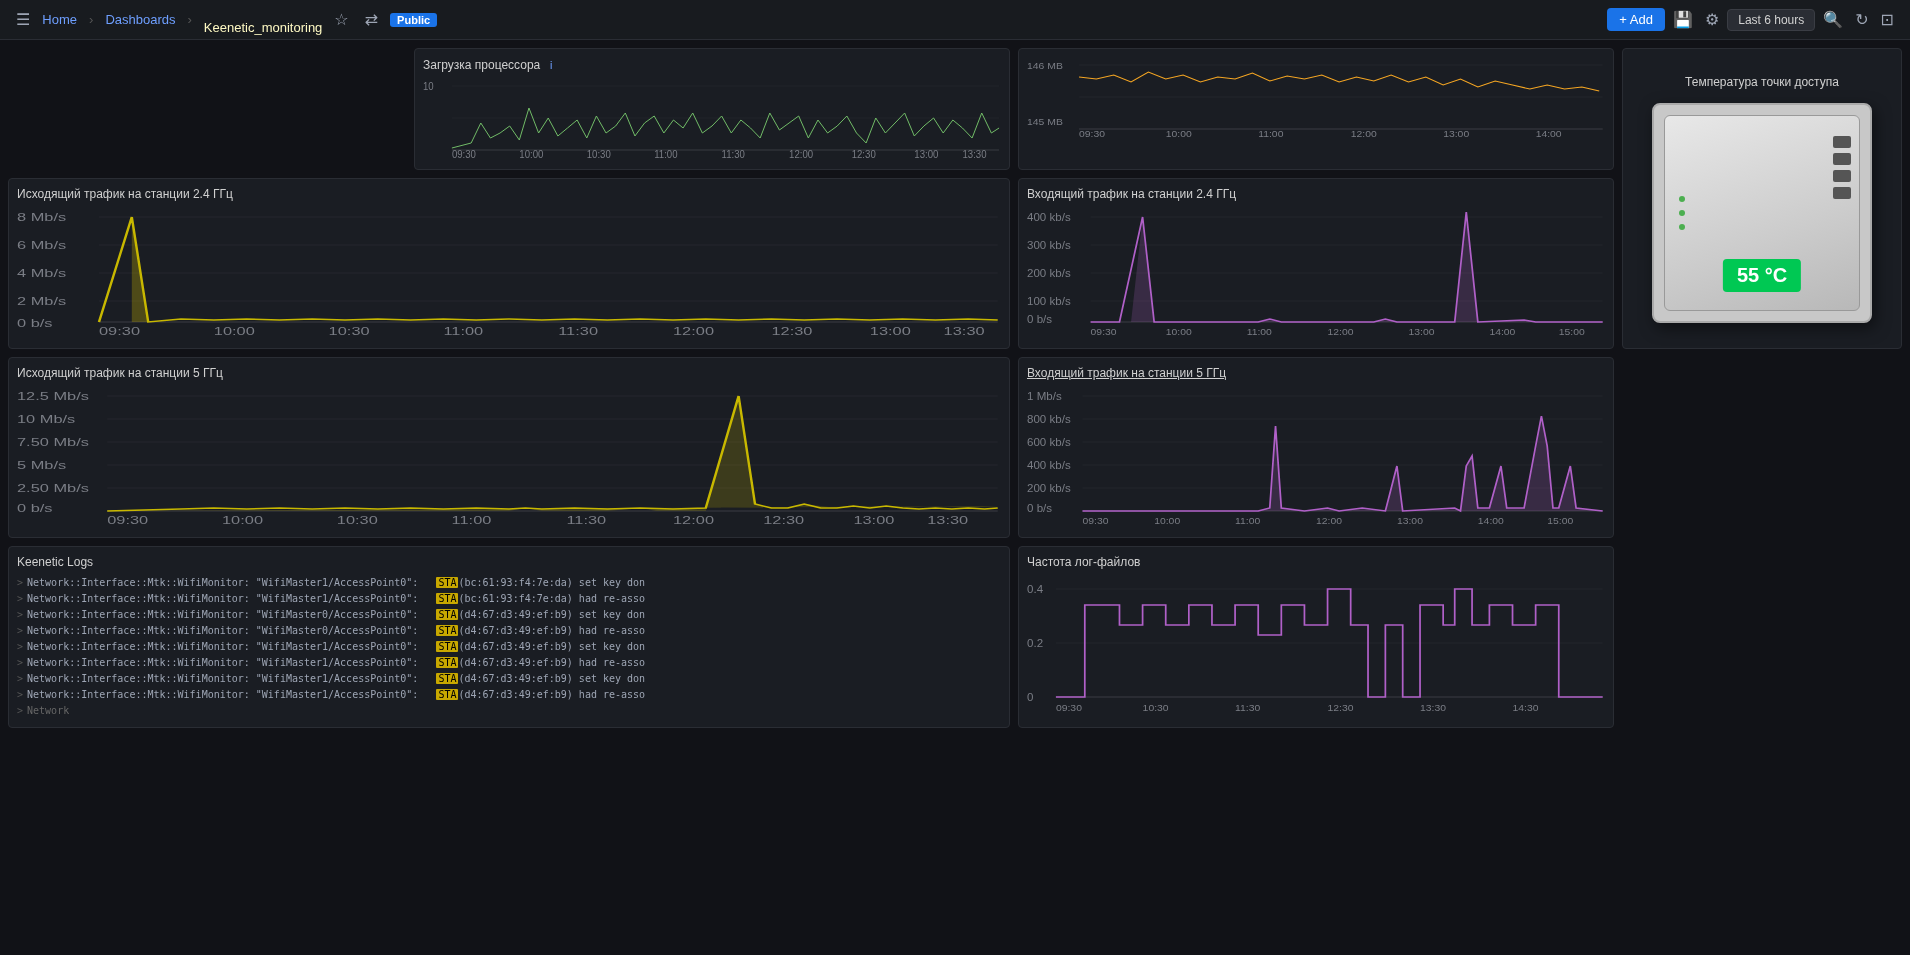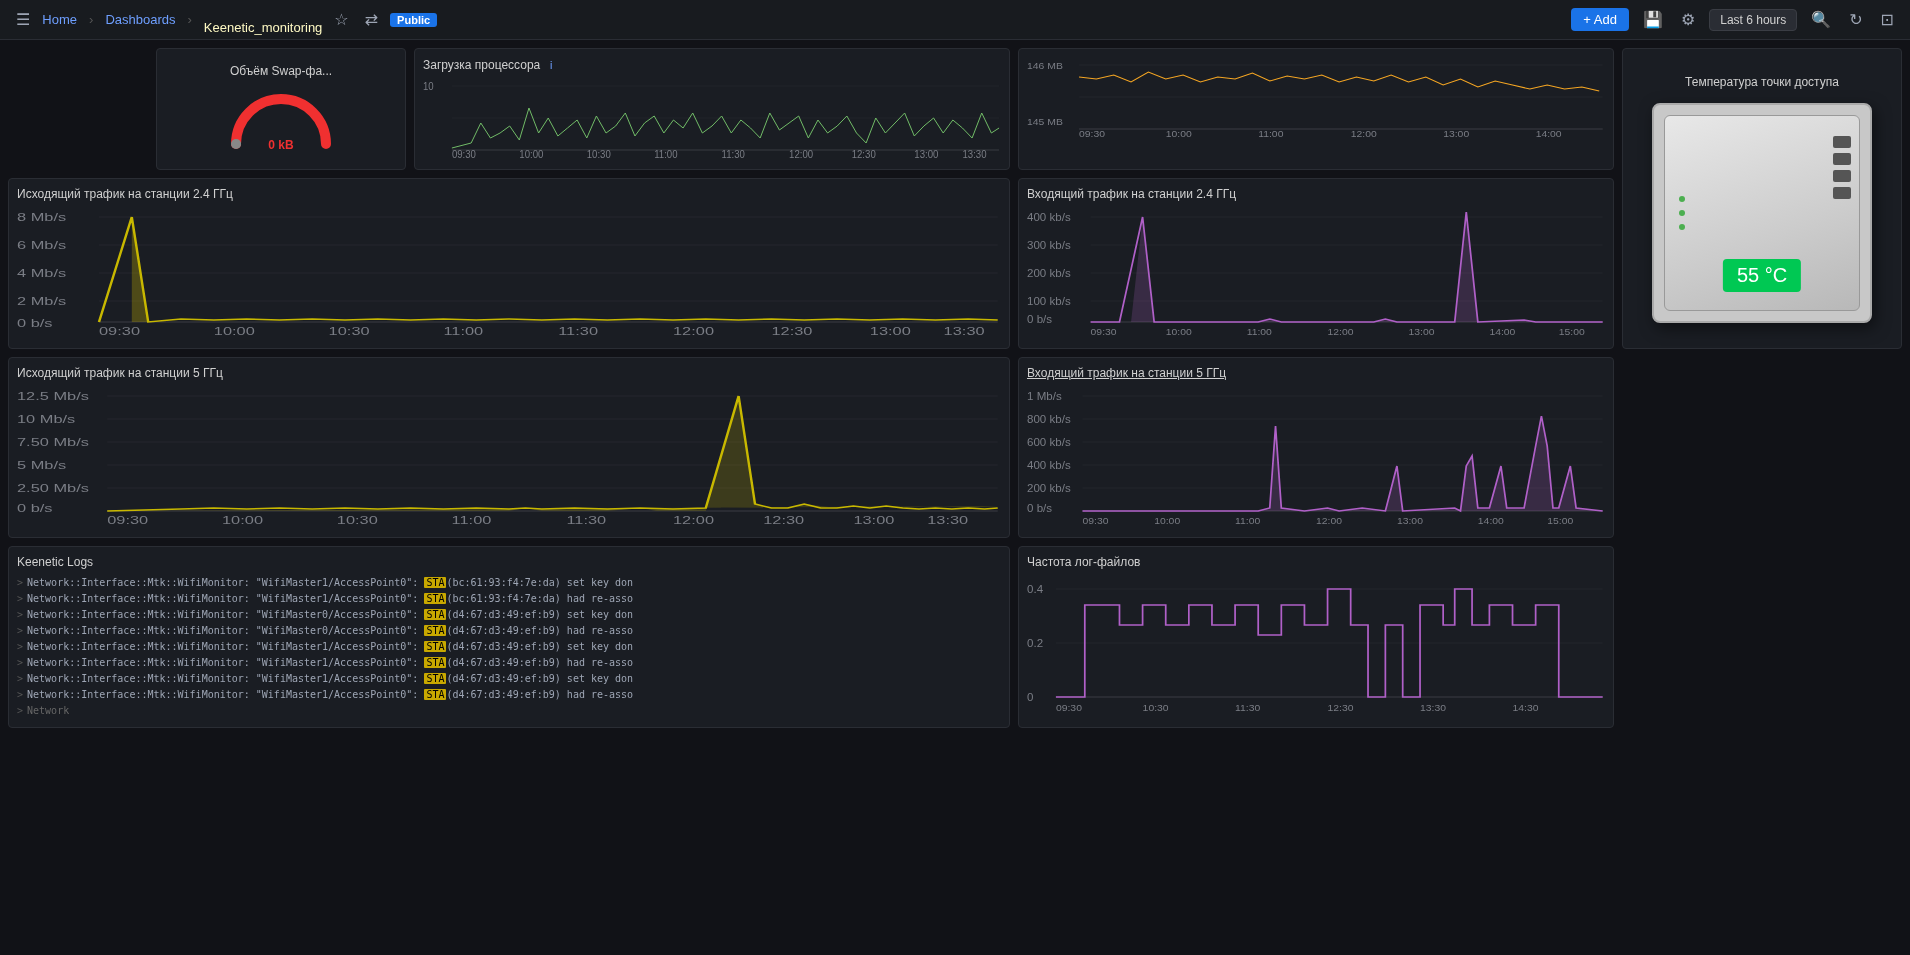--- a/index.html
+++ b/index.html
@@ -15,21 +15,21 @@
     .topbar {
       display: flex;
       align-items: center;
       background: #181b1f;
       border-bottom: 1px solid #2a2d34;
       padding: 0 12px;
       height: 40px;
       gap: 8px;
     }
     .topbar-left { display: flex; align-items: center; gap: 8px; flex: 1; }
-    .topbar-right { display: flex; align-items: center; gap: 10px; }
+    .topbar-right { display: flex; align-items: center; gap: 4px; }
     .breadcrumb { display: flex; align-items: center; gap: 12px; color: #9da5b4; font-size: 13px; }
     .breadcrumb span { color: #6e9fff; cursor: pointer; }
     .breadcrumb span:last-child { color: #fef9c3; margin-top: 16px; }
     .breadcrumb .sep { color: #555; }
     .badge-public {
       background: #1a73e8;
       color: #fff;
       border-radius: 3px;
       padding: 1px 7px;
       font-size: 11px;
@@ -137,21 +137,21 @@
     
     .log-container {
       font-family: monospace;
       font-size: 10px;
       color: #9da5b4;
       line-height: 1.6;
       overflow: hidden;
     }
     .log-line { display: flex; align-items: center; gap: 4px; }
     .log-arrow { color: #555; }
-    .log-highlight { background: #c8a800; color: #000; padding: 0 2px; border-radius: 1px; }
+    .log-highlight { background: #c8a800; color: #000; padding: 0 2px; border-radius: 1px; margin-left: 12px; }
 
     
     .gauge-svg-container {
       width: 110px;
       height: 70px;
     }
   </style>
 </head>
 <body>
 
@@ -176,28 +176,20 @@
     <span class="time-range">Last 6 hours</span>
     <button class="topbar-btn">🔍</button>
     <button class="topbar-btn">↻</button>
     <button class="topbar-btn">⊡</button>
   </div>
 </div>
 
 <div class="dashboard">
 
 
-  <div class="panel swap-panel">
-    <div class="panel-title">Объём Swap-фа...</div>
-    <svg viewBox="0 0 110 70" class="gauge-svg-container">
-      <path d="M 10 60 A 45 45 0 0 1 100 60" fill="none" stroke="#f03030" stroke-width="10" stroke-linecap="round"></path>
-      <path d="M 10 60 A 45 45 0 0 1 10.1 60" fill="none" stroke="#888" stroke-width="10" stroke-linecap="round"></path>
-      <text x="55" y="65" text-anchor="middle" fill="#f03030" font-size="12" font-weight="bold">0 kB</text>
-    </svg>
-  </div>
 
   <div class="panel cpu-panel">
     <div class="panel-title">
       <span>Загрузка процессора</span>
       <span style="color:#6e9fff; margin-left:6px; font-size:11px;">ℹ</span>
     </div>
     <svg viewBox="0 0 600 80" preserveAspectRatio="none" style="height:80px;">
       <text x="0" y="12" class="y-label">10</text>
       <line x1="30" y1="8" x2="598" y2="8" class="grid-line"></line>
       <line x1="30" y1="40" x2="598" y2="40" class="grid-line"></line>
@@ -248,21 +240,21 @@
             <div style="width:18px;height:12px;background:#555;border-radius:2px;"></div>
             <div style="width:18px;height:12px;background:#555;border-radius:2px;"></div>
           </div>
 
           <div style="position:absolute; top:80px; left:14px; display:flex; flex-direction:column; gap:8px;">
             <div style="width:6px;height:6px;background:#4caf50;border-radius:50%;"></div>
             <div style="width:6px;height:6px;background:#4caf50;border-radius:50%;"></div>
             <div style="width:6px;height:6px;background:#4caf50;border-radius:50%;"></div>
           </div>
 
-          <div style="position:absolute; bottom:18px; left:50%; transform:translateX(-50%); background:#00c853; color:#fff; font-size:20px; font-weight:normal; padding:5px 14px; border-radius:4px; white-space:nowrap;">55 °C</div>
+          <div style="position:absolute; bottom:18px; left:50%; transform:translateX(-50%); background:#00c853; color:#fff; font-size:20px; font-weight:bold; padding:5px 14px; border-radius:4px; white-space:nowrap;">55 °C</div>
         </div>
       </div>
     </div>
   </div>
 
   <div class="panel tx24-panel">
     <div class="panel-title">Исходящий трафик на станции 2.4 ГГц</div>
     <svg viewBox="0 0 600 130" preserveAspectRatio="none" style="height:130px;">
       <text x="0" y="14" class="y-label">8 Mb/s</text>
       <text x="0" y="42" class="y-label">6 Mb/s</text>

